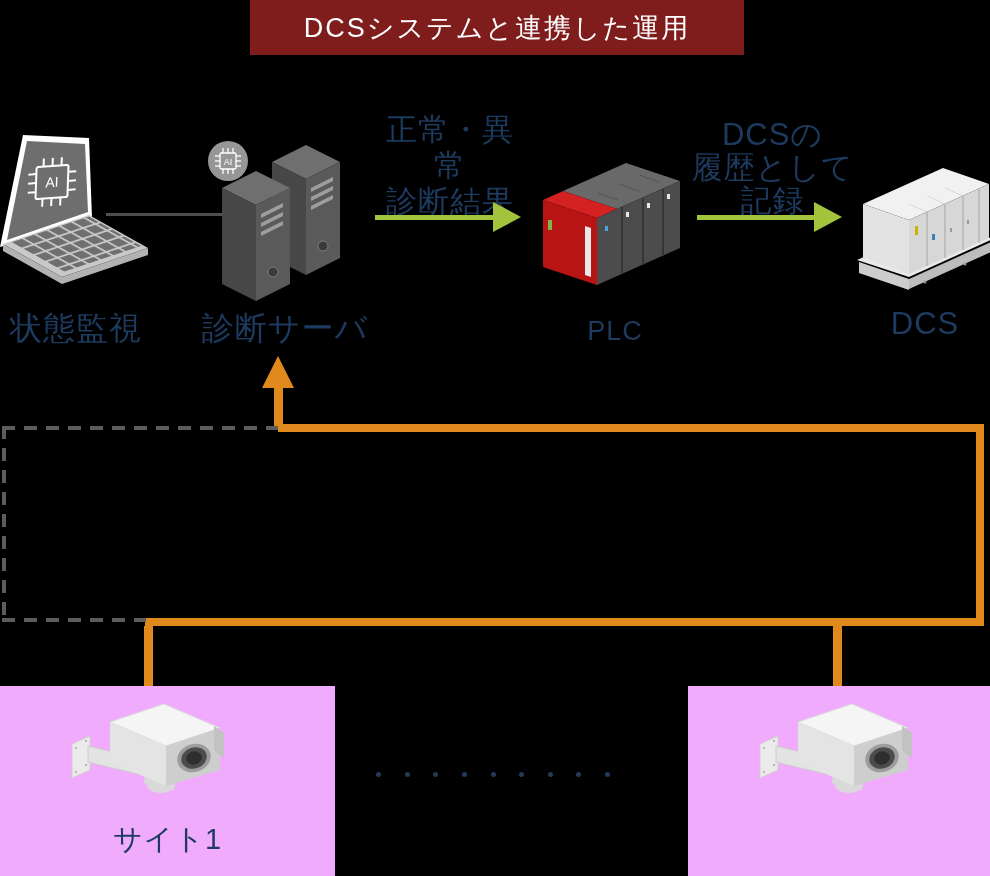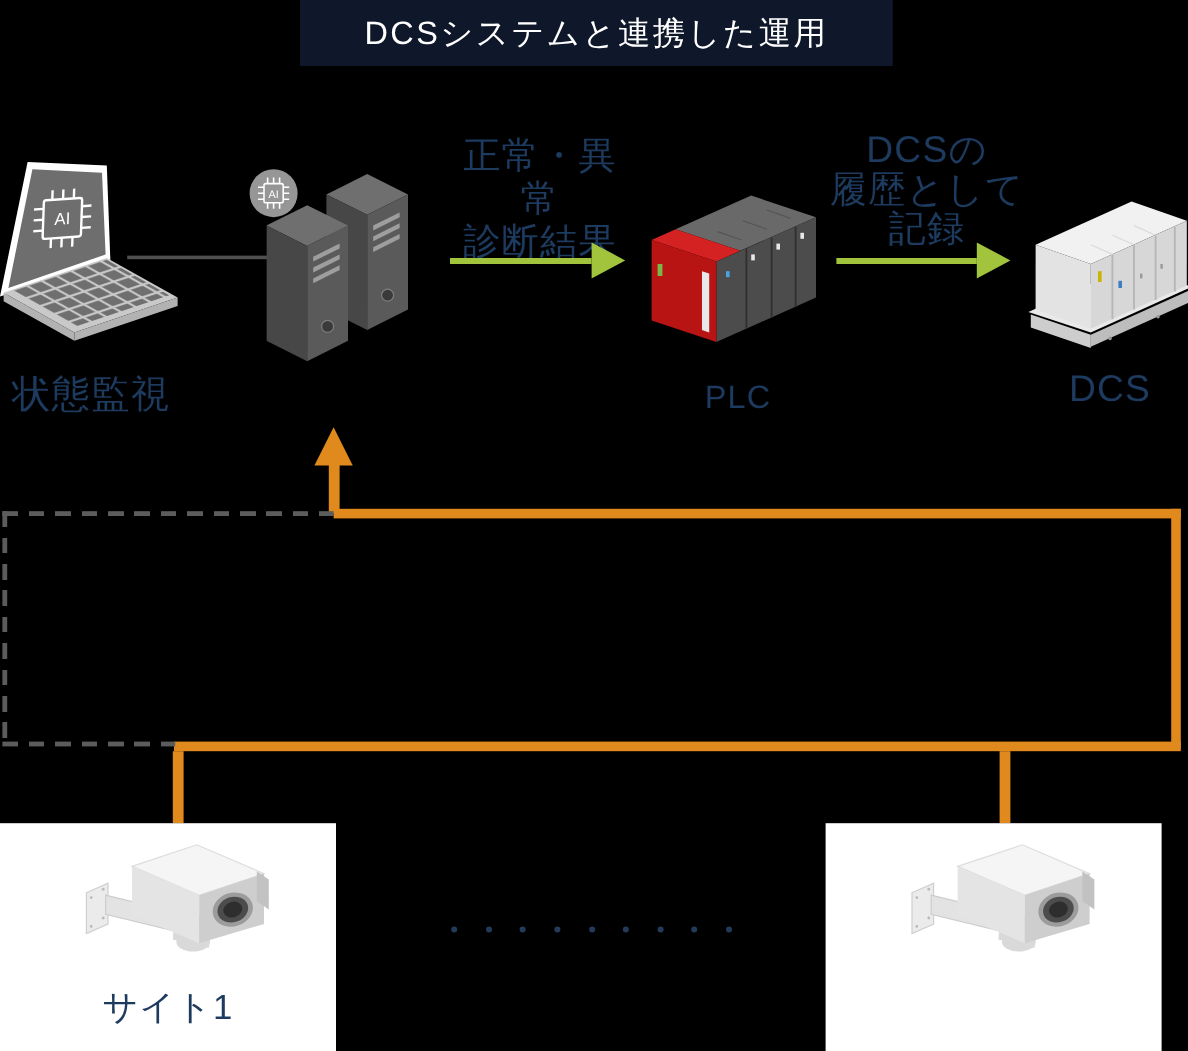--- a/index.html
+++ b/index.html
@@ -1,34 +1,34 @@
 <!DOCTYPE html>
 <html><head>
 <meta charset="utf-8">
 <style>
   html,body{margin:0;padding:0;background:#000;}
   .canvas{position:relative;width:990px;height:876px;background:#000;overflow:hidden;
           font-family:"Liberation Sans",sans-serif;}
   .abs{position:absolute;}
-  .banner{left:250px;top:0;width:494px;height:55px;background:#0f172a;
+  .banner{left:250px;top:0;width:494px;height:55px;background:#7f1d1d;
           display:flex;align-items:center;justify-content:center;}
   .banner span{color:#fff;font-size:27px;letter-spacing:2px;white-space:nowrap;}
   .navy{color:#1d3a5f;}
   .node-label{text-align:center;font-size:32px;font-weight:500;letter-spacing:1px;}
   .arrow-label{text-align:center;font-size:31px;font-weight:500;line-height:36px;letter-spacing:1px;}
   .shaft-green{height:5px;background:#a2c33c;}
   .head-green{width:0;height:0;border-left:28px solid #a2c33c;
               border-top:15px solid transparent;border-bottom:15px solid transparent;}
   .orange{background:#e0891d;}
   .head-orange{width:0;height:0;border-bottom:32px solid #e0891d;
                border-left:16px solid transparent;border-right:16px solid transparent;}
   .dash-h{height:4px;background:repeating-linear-gradient(90deg,#5c5c5c 0 13px,transparent 13px 22px);}
   .dash-v{width:4px;background:repeating-linear-gradient(180deg,#5c5c5c 0 13px,transparent 13px 22px);}
   .net-label{text-align:center;font-size:28px;font-weight:500;letter-spacing:3px;}
-  .site-box{width:280px;height:190px;background:#ffffff;}
+  .site-box{width:302px;height:190px;background:#f0abfc;padding-left:33px;}
   .site-label{position:absolute;bottom:16px;left:0;width:100%;text-align:center;
               font-size:29px;font-weight:500;letter-spacing:1px;}
   .dots{left:376px;top:772px;width:234px;display:flex;justify-content:space-between;align-items:center;}
   .dots .dot{width:5px;height:5px;border-radius:50%;background:#233a5a;display:inline-block;}
   .conn{height:3px;background:#4f4f4f;}
 </style>
 </head>
 <body>
 
 <div class="canvas">
@@ -112,20 +112,21 @@
         <line x1="9" y1="22" x2="14" y2="22"></line>
         <line x1="9" y1="27" x2="14" y2="27"></line>
       <line x1="30" y1="17" x2="35" y2="17"></line>
         <line x1="30" y1="22" x2="35" y2="22"></line>
         <line x1="30" y1="27" x2="35" y2="27"></line>
     </g>
     <text x="22" y="26" font-size="9" fill="#ffffff" text-anchor="middle" font-family="Liberation Sans, sans-serif">AI</text>
   </svg>
 
   <div class="abs navy node-label" style="left:0;top:307px;width:152px">状態監視</div>
+  <div class="abs navy node-label" style="left:200px;top:307px;width:170px">診断サーバ</div>
   <div class="abs navy node-label" style="left:540px;top:316px;width:150px;font-size:27px">PLC</div>
   <div class="abs navy node-label" style="left:855px;top:306px;width:140px;font-size:31px">DCS</div>
 
   <div class="abs navy arrow-label" style="left:375px;top:112px;width:150px">
     <div>正常・異常</div>
     <div>診断結果</div>
   </div>
   <div class="abs shaft-green" style="left:375px;top:215px;width:118px"></div>
   <div class="abs head-green" style="left:493px;top:202px"></div>
 
@@ -147,21 +148,21 @@
     <g fill="#e8e8e8">
       <rect x="91" y="62" width="3" height="5"></rect>
       <rect x="112" y="53" width="3" height="5"></rect>
       <rect x="132" y="44" width="3" height="5"></rect>
     </g>
     <rect x="70" y="76" width="3" height="5" fill="#4aa3e0"></rect>
     <polygon points="50,76 56,78 56,127 50,125" fill="#e8e8e8"></polygon>
     <rect x="13" y="70" width="4" height="10" fill="#7ab648"></rect>
   </svg>
 
-  <div class="abs navy arrow-label" style="left:690px;top:108px;width:165px;line-height:33px">
+  <div class="abs navy arrow-label" style="left:690px;top:118px;width:165px;line-height:33px">
     <div>DCSの</div>
     <div>履歴として</div>
     <div>記録</div>
   </div>
   <div class="abs shaft-green" style="left:697px;top:215px;width:117px"></div>
   <div class="abs head-green" style="left:814px;top:202px"></div>
 
   <svg class="abs" style="left:855px;top:148px" width="135" height="145" viewBox="0 0 135 145">
     <polygon points="2,112 54,129 138,91 86,74" fill="#e9e9e9"></polygon>
     <polygon points="4,114 54,131 54,142 4,125" fill="#cdcdcd"></polygon>

